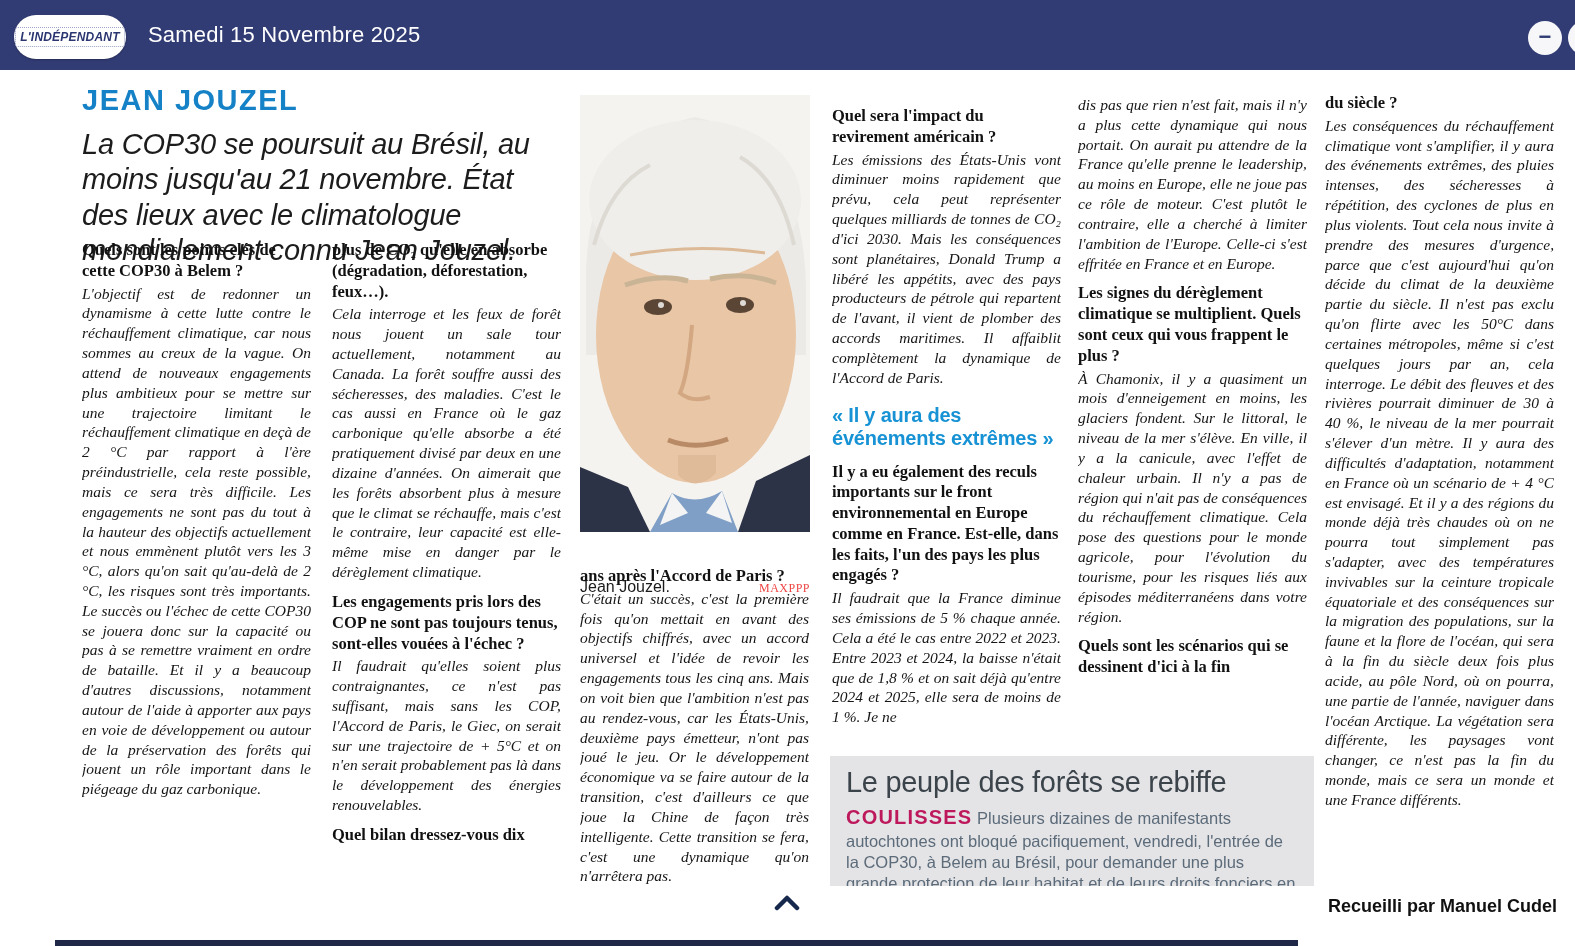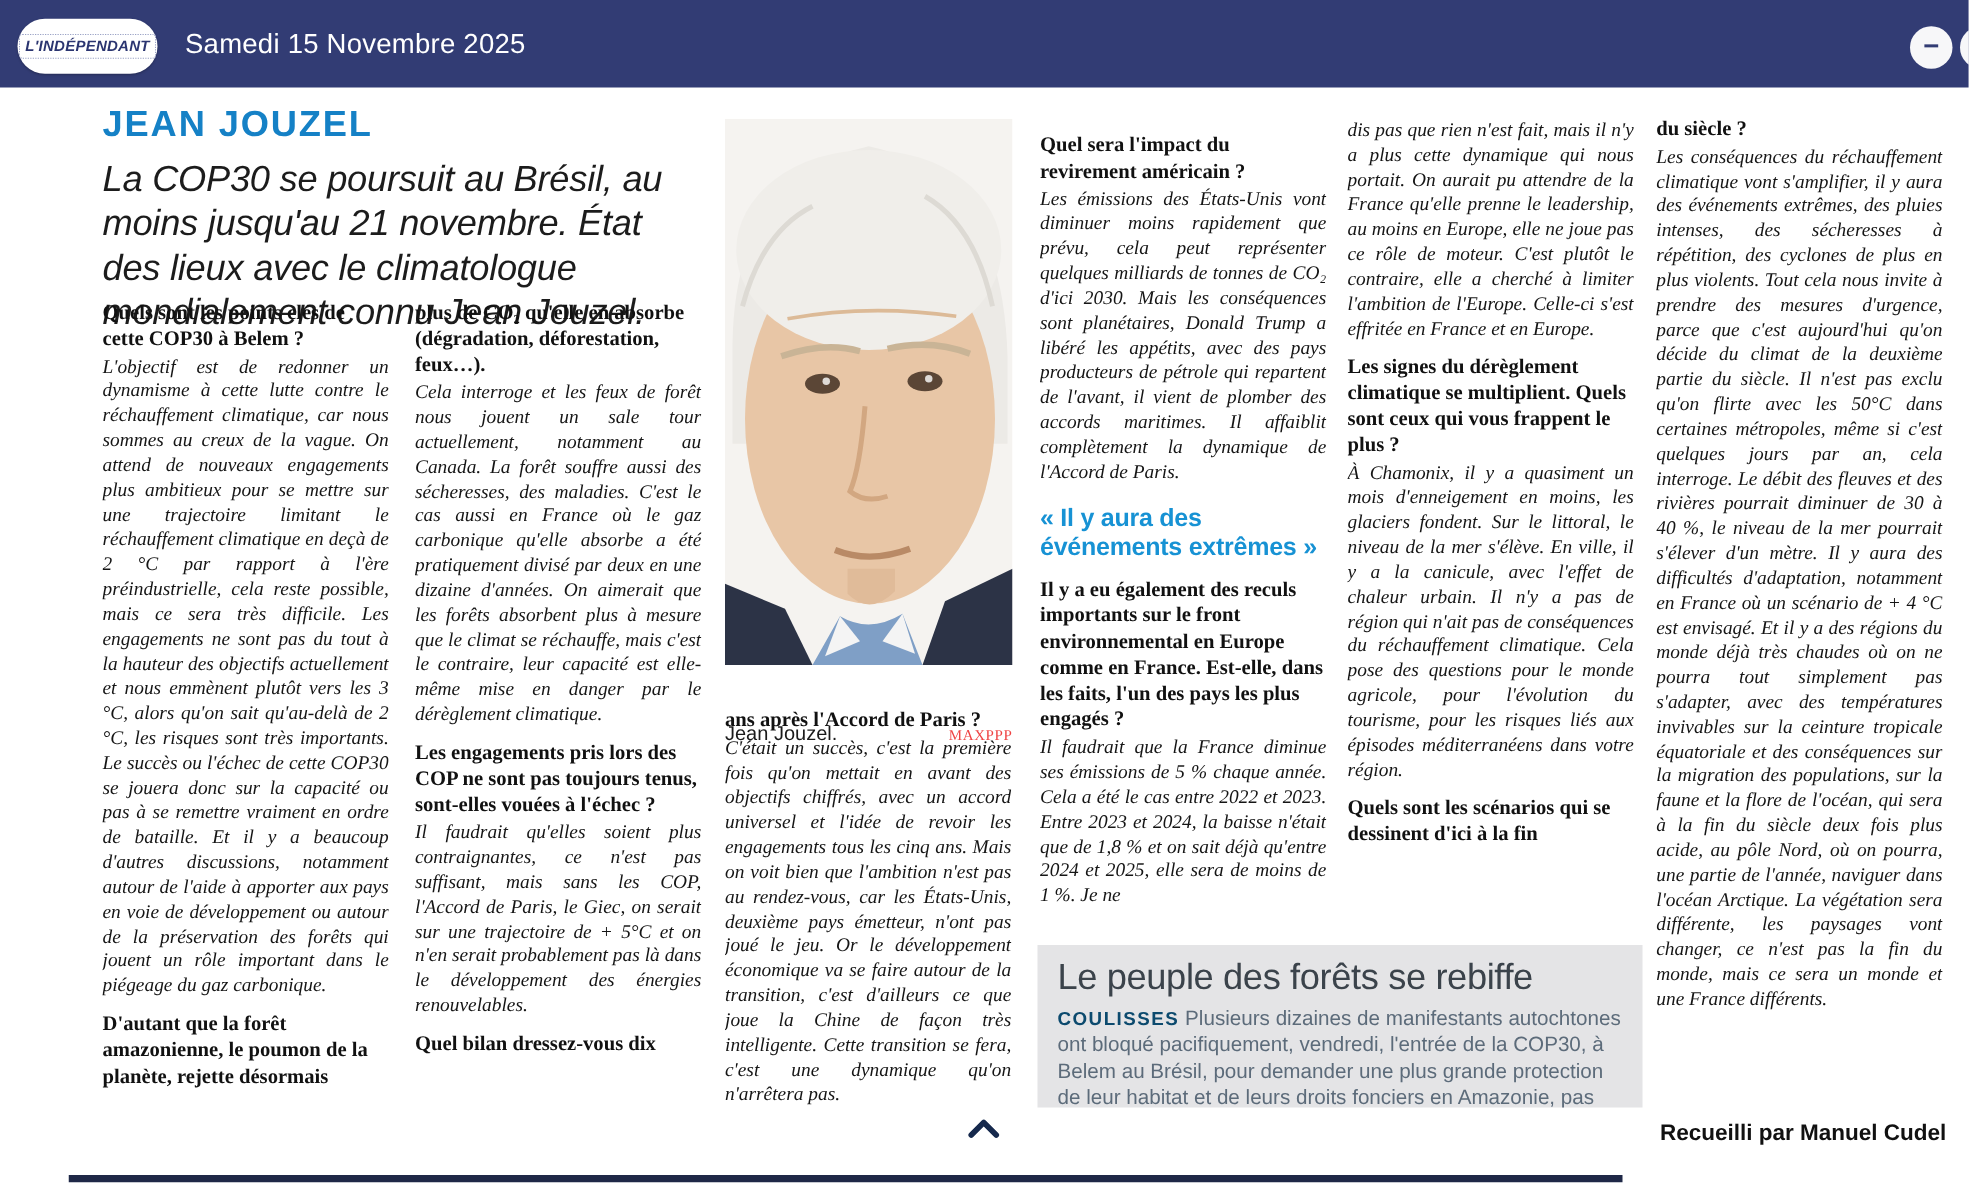--- a/index.html
+++ b/index.html
@@ -83,21 +83,21 @@
   }
   .news-box h3{
     margin:0 0 6px 0;font-family:"Liberation Sans",sans-serif;font-weight:400;
     font-size:29px;color:#3b434b;letter-spacing:-.3px;
   }
   .news-box p{
     margin:0;font-family:"Liberation Sans",sans-serif;font-size:16.5px;
     line-height:1.28;color:#5c6b7a;
   }
   .news-box .box-kicker{
-    font-weight:800;color:#0c4a6e;letter-spacing:1.2px;font-size:15px;
+    font-weight:800;color:#be185d;letter-spacing:1.2px;font-size:20px;
   }
   
   .collapse-btn{
     position:absolute;left:772px;top:893px;width:30px;height:20px;cursor:pointer;
     display:flex;align-items:center;justify-content:center;
   }
   .byline{
     position:absolute;left:1325px;top:896px;width:232px;text-align:right;
     font-family:"Liberation Sans",sans-serif;font-weight:700;font-size:18px;color:#111;
   }
@@ -150,21 +150,20 @@
   </svg>
 </figure>
 <div class="caption-row">
   <span class="caption">Jean Jouzel.</span>
   <span class="credit">MAXPPP</span>
 </div>
 
 <div class="col col1">
   <p class="q">Quels sont les points clés de cette COP30 à Belem ?</p>
   <p class="a">L'objectif est de redonner un dynamisme à cette lutte contre le réchauffement climatique, car nous sommes au creux de la vague. On attend de nouveaux engagements plus ambitieux pour se mettre sur une trajectoire limitant le réchauffement climatique en deçà de 2 °C par rapport à l'ère préindustrielle, cela reste possible, mais ce sera très difficile. Les engagements ne sont pas du tout à la hauteur des objectifs actuellement et nous emmènent plutôt vers les 3 °C, alors qu'on sait qu'au-delà de 2 °C, les risques sont très importants. Le succès ou l'échec de cette COP30 se jouera donc sur la capacité ou pas à se remettre vraiment en ordre de bataille. Et il y a beaucoup d'autres discussions, notamment autour de l'aide à apporter aux pays en voie de développement ou autour de la préservation des forêts qui jouent un rôle important dans le piégeage du gaz carbonique.</p>
-  <p class="q">D'autant que la forêt amazonienne, le poumon de la planète, rejette désormais</p>
 </div>
 
 <div class="col col2">
   <p class="q">plus de CO₂ qu'elle en absorbe (dégradation, déforestation, feux…).</p>
   <p class="a">Cela interroge et les feux de forêt nous jouent un sale tour actuellement, notamment au Canada. La forêt souffre aussi des sécheresses, des maladies. C'est le cas aussi en France où le gaz carbonique qu'elle absorbe a été pratiquement divisé par deux en une dizaine d'années. On aimerait que les forêts absorbent plus à mesure que le climat se réchauffe, mais c'est le contraire, leur capacité est elle-même mise en danger par le dérèglement climatique.</p>
   <p class="q">Les engagements pris lors des COP ne sont pas toujours tenus, sont-elles vouées à l'échec ?</p>
   <p class="a">Il faudrait qu'elles soient plus contraignantes, ce n'est pas suffisant, mais sans les COP, l'Accord de Paris, le Giec, on serait sur une trajectoire de + 5°C et on n'en serait probablement pas là dans le développement des énergies renouvelables.</p>
   <p class="q">Quel bilan dressez-vous dix</p>
 </div>
 

